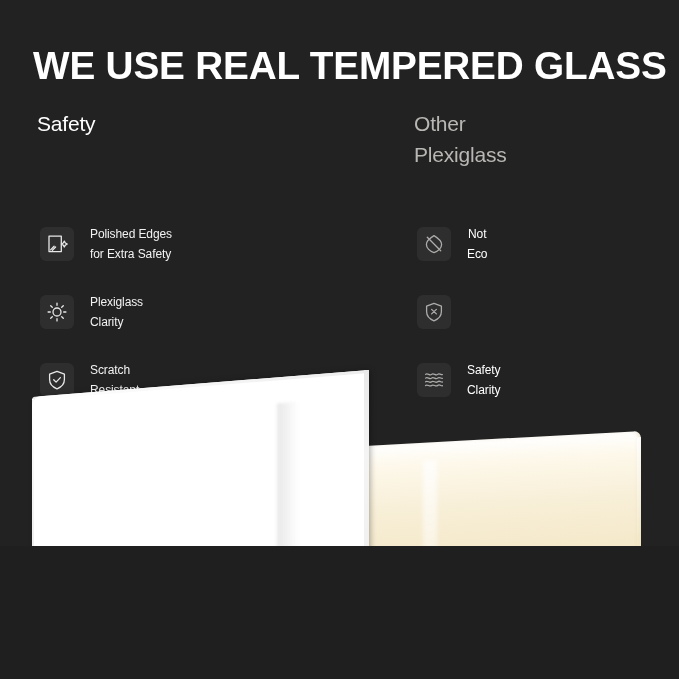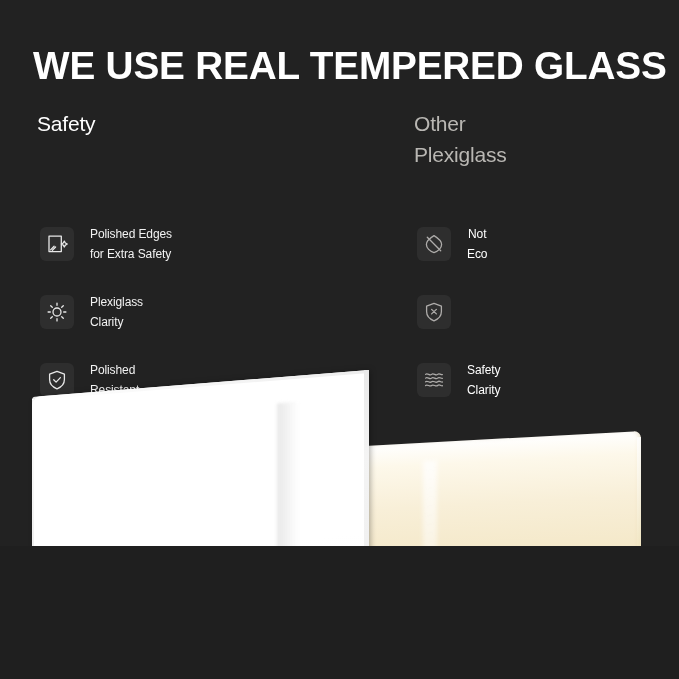--- a/index.html
+++ b/index.html
@@ -245,21 +245,21 @@
 
       <li class="feature-row">
         <span class="icon-tile">
           <svg width="22" height="22" viewBox="0 0 22 22" fill="none" stroke-width="1.3" stroke-linecap="round" stroke-linejoin="round">
             <path d="M11 2.3 L18.4 5.1 V10.6 C18.4 15.2 15.2 18.3 11 19.8
                      C6.8 18.3 3.6 15.2 3.6 10.6 V5.1 Z"></path>
             <path d="M7.7 10.7 L10.1 13.1 L14.4 8.6"></path>
           </svg>
         </span>
         <span class="feature-text">
-          <span class="line">Polished</span>
+          <span class="line">Scratch</span>
           <span class="line">Resistant</span>
         </span>
       </li>
 
     </ul>
   </div>
 
   <div class="column" id="column-right">
 
     <h2 class="col-heading">

